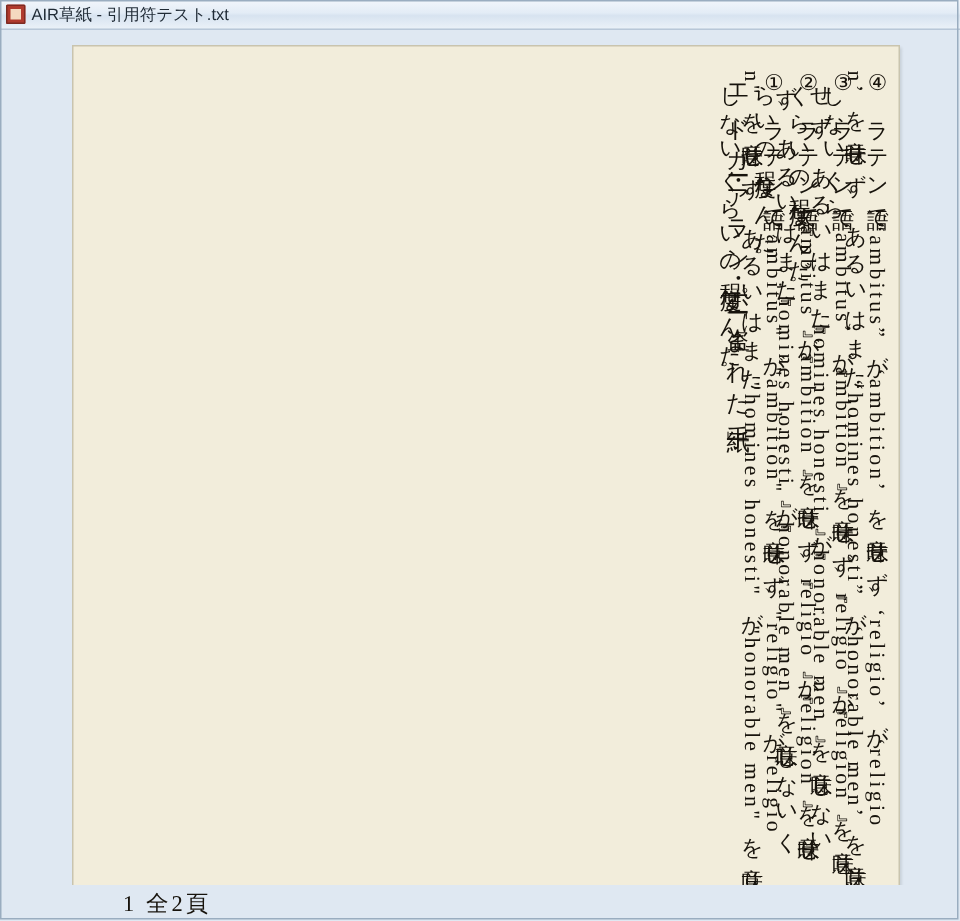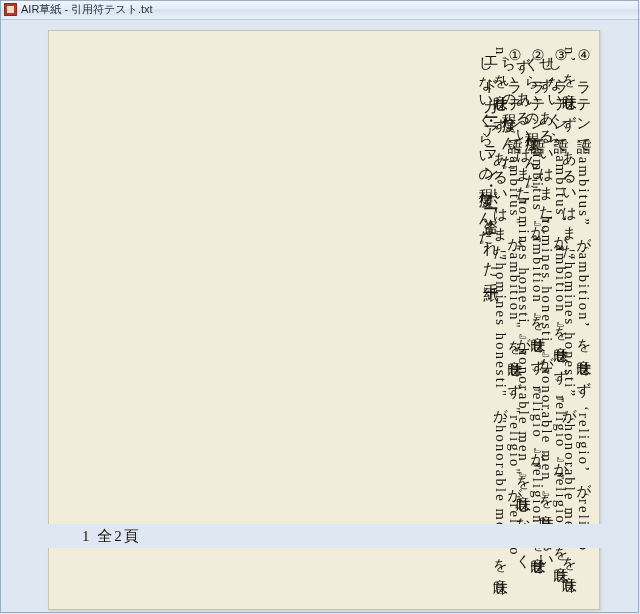--- a/index.html
+++ b/index.html
@@ -12,21 +12,21 @@
     height: 614px;
     overflow: hidden;
     font-family: "Liberation Sans", sans-serif;
   }
 
   
   .window {
     position: absolute;
     left: 0; top: 0;
     width: 640px;
-    height: 548px;
+    height: 614px;
     background: #dfe8f2;
     box-sizing: border-box;
   }
   .titlebar {
     position: absolute;
     left: 0; top: 0;
     width: 640px;
     height: 20px;
     background: linear-gradient(to bottom, #f2f6fb 0%, #e3ecf6 45%, #d7e3f0 55%, #eaf1f8 100%);
     border-bottom: 1px solid #b8c7d8;

